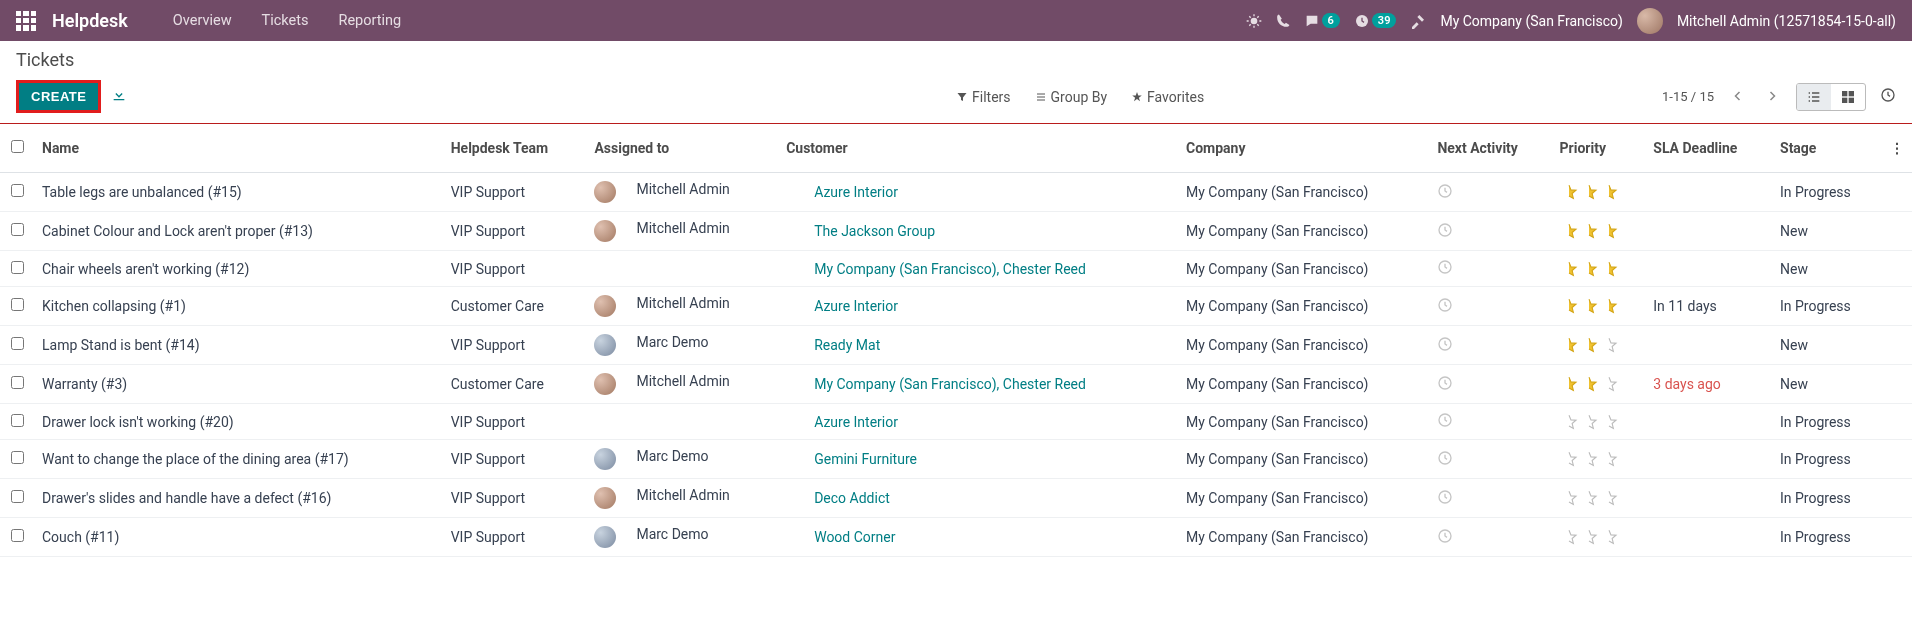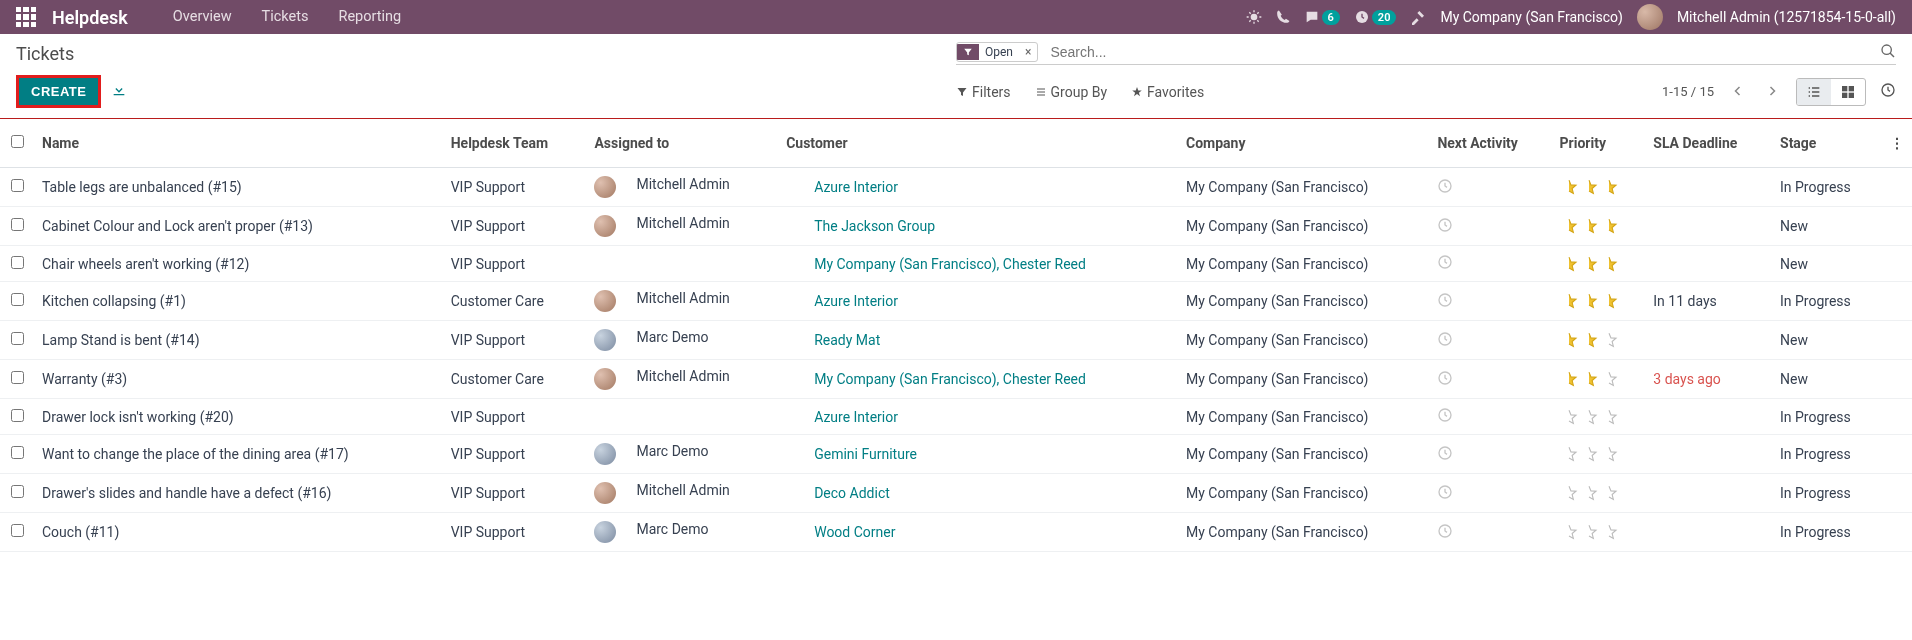--- a/index.html
+++ b/index.html
@@ -1,19 +1,19 @@
 <!DOCTYPE html>
 <html><head>
 <meta charset="utf-8">
 <style>
 * { box-sizing: border-box; margin: 0; padding: 0; }
 body { font-family: -apple-system, BlinkMacSystemFont, "Segoe UI", Roboto, Helvetica, Arial, sans-serif; font-size: 14px; color: #374151; background: #fff; }
 
 
-.navbar { background: #714B67; height: 34px; display: flex; align-items: center; color: #fff; padding: 12px 16px; }
+.navbar { background: #714B67; height: 41px; display: flex; align-items: center; color: #fff; padding: 12px 16px; }
 .nav-apps { width: 20px; height: 20px; display: grid; grid-template-columns: repeat(3,1fr); grid-template-rows: repeat(3,1fr); gap: 2px; margin-right: 16px; cursor: pointer; }
 .nav-apps span { background: #fff; }
 .navbar-brand { font-size: 18px; font-weight: 600; margin-right: 30px; color: #fff; }
 .nav-menu { display: flex; }
 .nav-menu a { color: #e6dde3; padding: 0 15px; line-height: 46px; text-decoration: none; font-size: 14.5px; cursor: pointer; }
 .nav-right { margin-left: auto; display: flex; align-items: center; gap: 14px; }
 .nr-icon { color: #e6dde3; cursor: pointer; display: flex; align-items: center; }
 .badge { background: #00A09D; color: #fff; border-radius: 10px; font-size: 11px; padding: 1px 6px; font-weight: 600; margin-left: 2px; }
 .avatar-sys { width: 26px; height: 26px; border-radius: 50%; background: radial-gradient(circle at 30% 30%, #d8b9a8, #9d7563); display: inline-block; }
 .company-name, .user-name { color: #fff; font-size: 14px; }
@@ -103,54 +103,36 @@
       <svg width="16" height="16" viewBox="0 0 24 24" fill="currentColor">
           <path d="M4 4h16v12H10l-6 4V4z"></path>
         </svg>
       <span class="badge">6</span>
     </span>
     <span class="nr-icon">
       <svg width="16" height="16" viewBox="0 0 24 24" fill="currentColor">
           <circle cx="12" cy="12" r="9"></circle>
           <path d="M12 7v5l3 2" stroke="#714B67" stroke-width="2" fill="none"></path>
         </svg>
-      <span class="badge">20</span>
+      <span class="badge">39</span>
     </span>
     <span class="nr-icon">
       <svg width="16" height="16" viewBox="0 0 24 24" fill="currentColor">
           <path d="M3 21l7-7 3 3-7 7H3v-3zM14 3l7 7-3 3-7-7 3-3z"></path>
         </svg>
     </span>
     <span class="company-name">My Company (San Francisco)</span>
     <span class="avatar-sys"></span>
     <span class="user-name">Mitchell Admin (12571854-15-0-all)</span>
   </div>
 </div>
 
 <div class="cp">
   <div class="cp-row1">
     <div class="breadcrumb">Tickets</div>
-    <div class="search-wrap">
-      <span class="facet">
-        <span class="facet-icon">
-          <svg width="10" height="10" viewBox="0 0 24 24" fill="currentColor">
-              <path d="M3 4h18l-7 9v7l-4-2v-5L3 4z"></path>
-            </svg>
-        </span>
-        <span class="facet-label">Open</span>
-        <span class="facet-x">×</span>
-      </span>
-      <input class="search-input" placeholder="Search..." style="">
-      <span class="search-btn">
-        <svg width="16" height="16" viewBox="0 0 24 24" fill="none" stroke="currentColor" stroke-width="2">
-            <circle cx="10" cy="10" r="7"></circle>
-            <path d="M21 21l-6-6"></path>
-          </svg>
-      </span>
-    </div>
   </div>
   <div class="cp-row2">
     <div style="display:flex; align-items:center;">
       <div class="create-wrap">
         <div class="create-hl"></div>
         <button class="btn-create">CREATE</button>
       </div>
       <span class="dl-icon">
         <svg width="16" height="16" viewBox="0 0 24 24" fill="currentColor">
             <path d="M12 3v10l-4-4-1.4 1.4L12 16l5.4-5.6L16 9l-4 4V3h0zM4 18h16v2H4z"></path>

